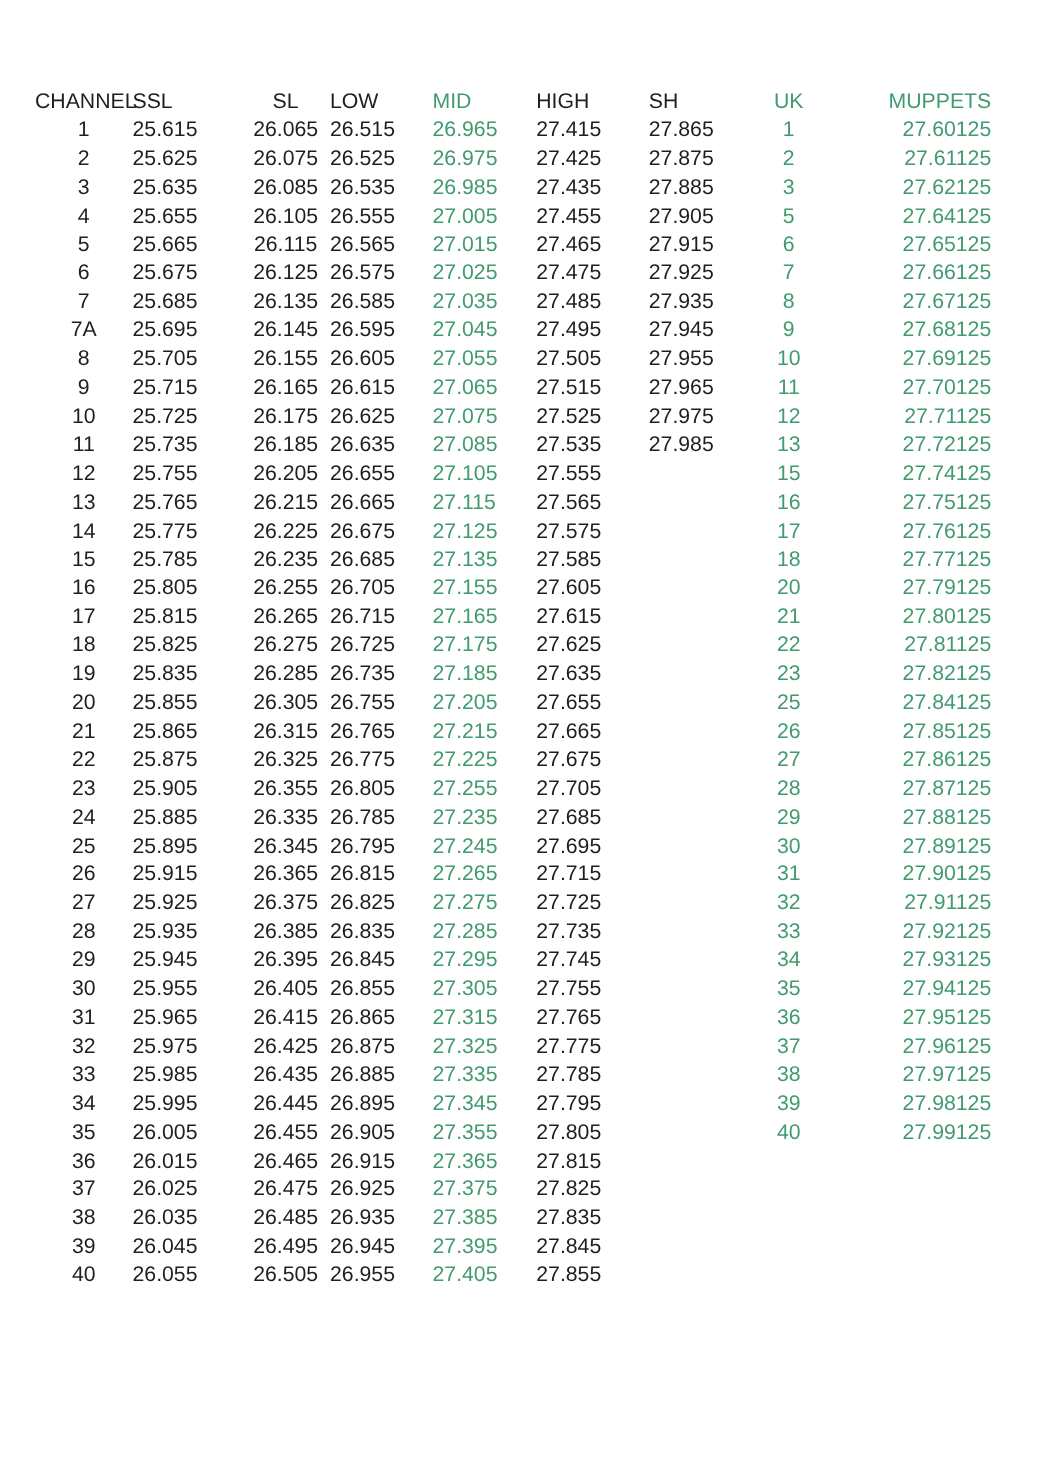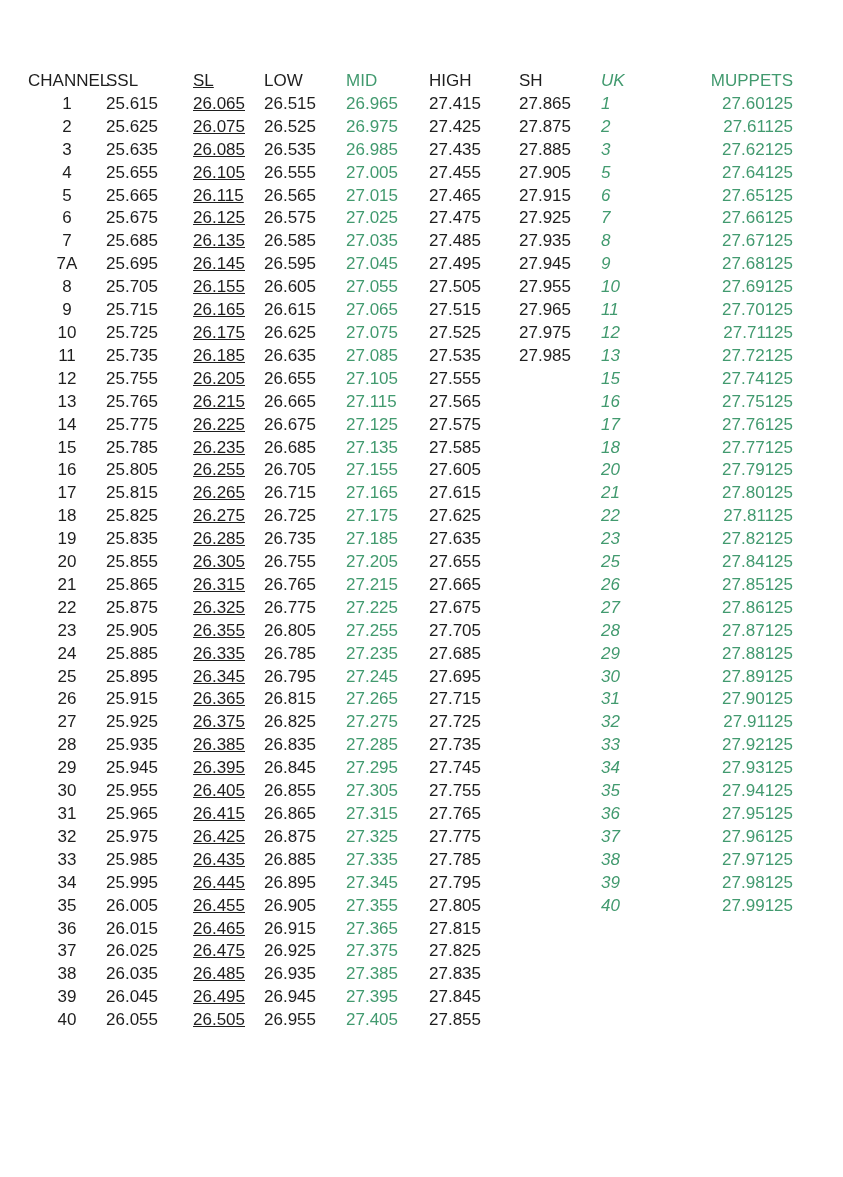--- a/index.html
+++ b/index.html
@@ -28,26 +28,26 @@
     height: 22.9px;
     line-height: 22.9px;
     font-weight: 400;
     white-space: nowrap;
     overflow: visible;
   }
   
   .col-channel { width: 78px;  text-align: center; }
   th.col-channel { text-align: left; padding-left: 2px; }
   .col-ssl  { width: 87px; text-align: left; padding-left: 29px; }
-  .col-sl   { width: 71px; text-align: left; padding-left: 29px; text-decoration: underline; }
+  .col-sl   { width: 71px; text-align: center; padding-left: 29px; }
   .col-low  { width: 82px; text-align: left; padding-left: 29px; }
   .col-mid  { width: 83px; text-align: left; padding-left: 29px; }
   .col-high { width: 90px; text-align: left; padding-left: 31px; }
   .col-sh   { width: 82px; text-align: left; padding-left: 29px; margin-top: 18px; }
-  .col-uk   { width: 60px; text-align: left; font-style: italic; }
+  .col-uk   { width: 60px; text-align: center; }
   .col-muppets { width: 132px; text-align: right; padding-right: 2px; }
   .accent { color: var(--accent); font-weight: 700; }
 </style>
 </head>
 <body>
 
 <div class="sheet">
   <table class="freq">
     <thead>
       <tr>

